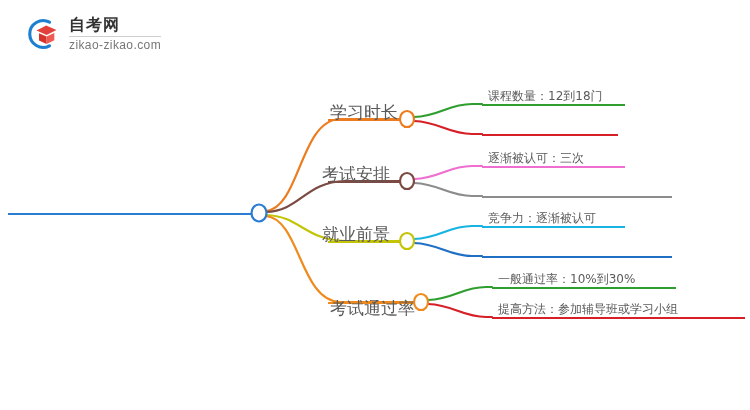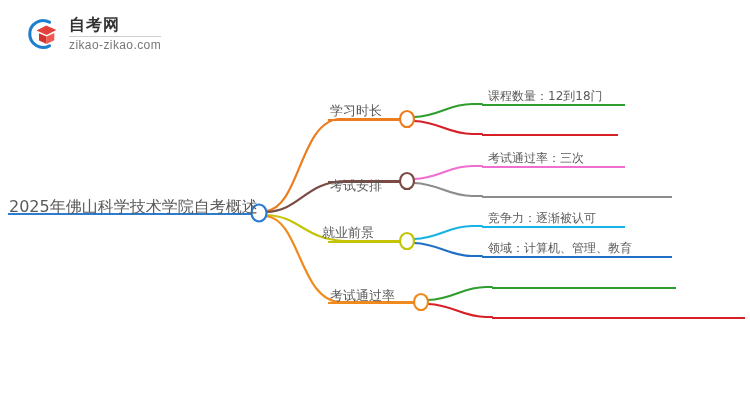--- a/index.html
+++ b/index.html
@@ -101,21 +101,21 @@
     font-family: "DejaVu Sans", "Liberation Sans", sans-serif;
     white-space: nowrap;
     line-height: 1;
   }
   .lbl-root {
     font-size: 16px;
     left: 9px;
     top: 199px;
   }
   .lbl-l2 {
-    font-size: 13px;
+    font-size: 17px;
   }
   .lbl-l3 {
     font-size: 12px;
   }
 </style>
 </head>
 <body>
 
 <div id="canvas">
 
@@ -173,28 +173,28 @@
     <line class="underline" x1="492" y1="288" x2="676" y2="288" stroke="#2f9e2f"></line>
     <line class="underline" x1="492" y1="318" x2="745" y2="318" stroke="#d61f26"></line>
 
     <ellipse class="node-dot" cx="259" cy="213" rx="7.5" ry="8.5" stroke="#2b7cd3"></ellipse>
     <ellipse class="node-dot" cx="407" cy="119" rx="7" ry="8" stroke="#ec7c1e"></ellipse>
     <ellipse class="node-dot" cx="407" cy="181" rx="7" ry="8" stroke="#7b4a42"></ellipse>
     <ellipse class="node-dot" cx="407" cy="241" rx="7" ry="8" stroke="#c3c406"></ellipse>
     <ellipse class="node-dot" cx="421" cy="302" rx="7" ry="8" stroke="#f08a1c"></ellipse>
   </svg>
 
-  <div class="lbl lbl-root">2025年佛山科学技术学院自考概述</div>
 
   <div class="lbl lbl-l2" style="left:330px; top:104px;">学习时长</div>
-  <div class="lbl lbl-l2" style="left:330px; top:166px;margin-top:13px;">考试安排</div>
+  <div class="lbl lbl-l2" style="left:322px; top:166px;">考试安排</div>
   <div class="lbl lbl-l2" style="left:322px; top:226px;">就业前景</div>
-  <div class="lbl lbl-l2" style="left:330px; top:289px;">考试通过率</div>
+  <div class="lbl lbl-l2" style="left:330px; top:300px;">考试通过率</div>
 
   <div class="lbl lbl-l3" style="left:488px; top:90px;">课程数量：12到18门</div>
 
-  <div class="lbl lbl-l3" style="left:488px; top:152px;">考试通过率：三次</div>
+  <div class="lbl lbl-l3" style="left:488px; top:152px;">逐渐被认可：三次</div>
 
   <div class="lbl lbl-l3" style="left:488px; top:212px;">竞争力：逐渐被认可</div>
-  <div class="lbl lbl-l3" style="left:488px; top:242px;">领域：计算机、管理、教育</div>
-
+
+  <div class="lbl lbl-l3" style="left:498px; top:273px;">一般通过率：10%到30%</div>
+  <div class="lbl lbl-l3" style="left:498px; top:303px;">提高方法：参加辅导班或学习小组</div>
 
 </div>
 
 </body></html>

